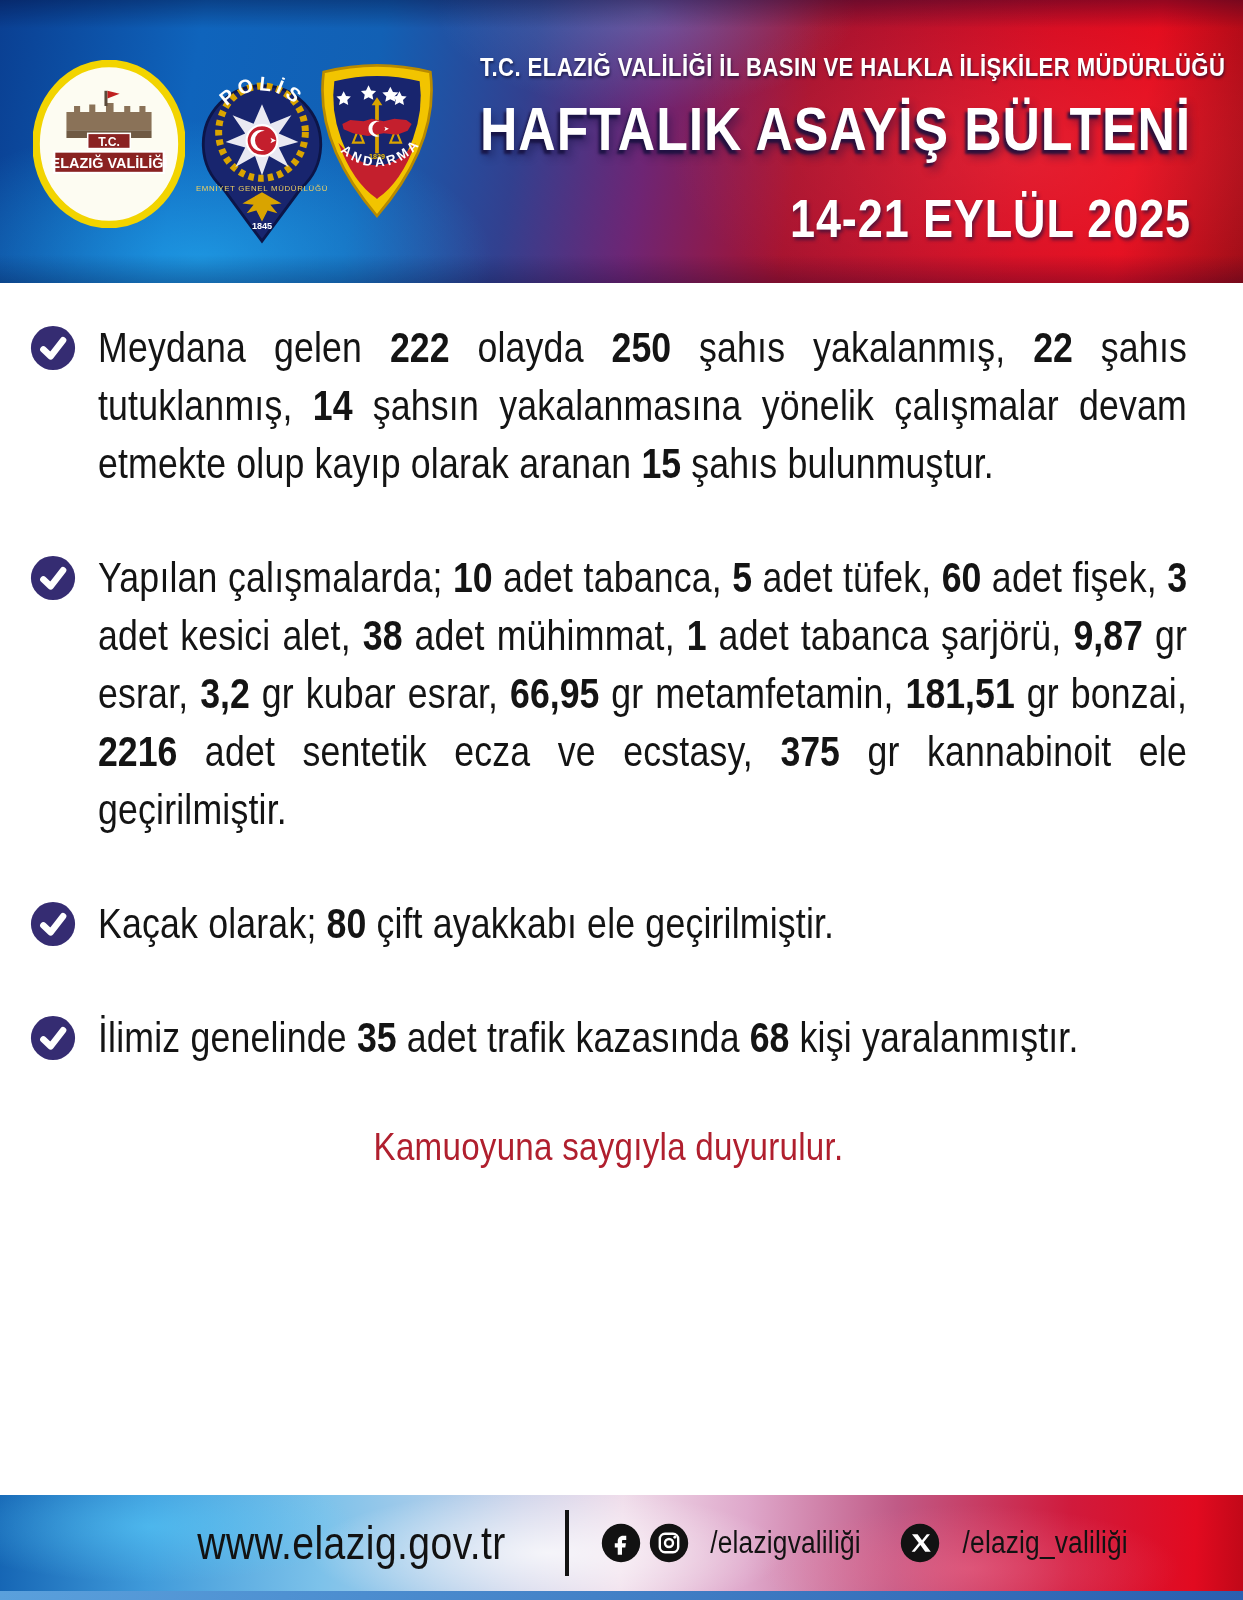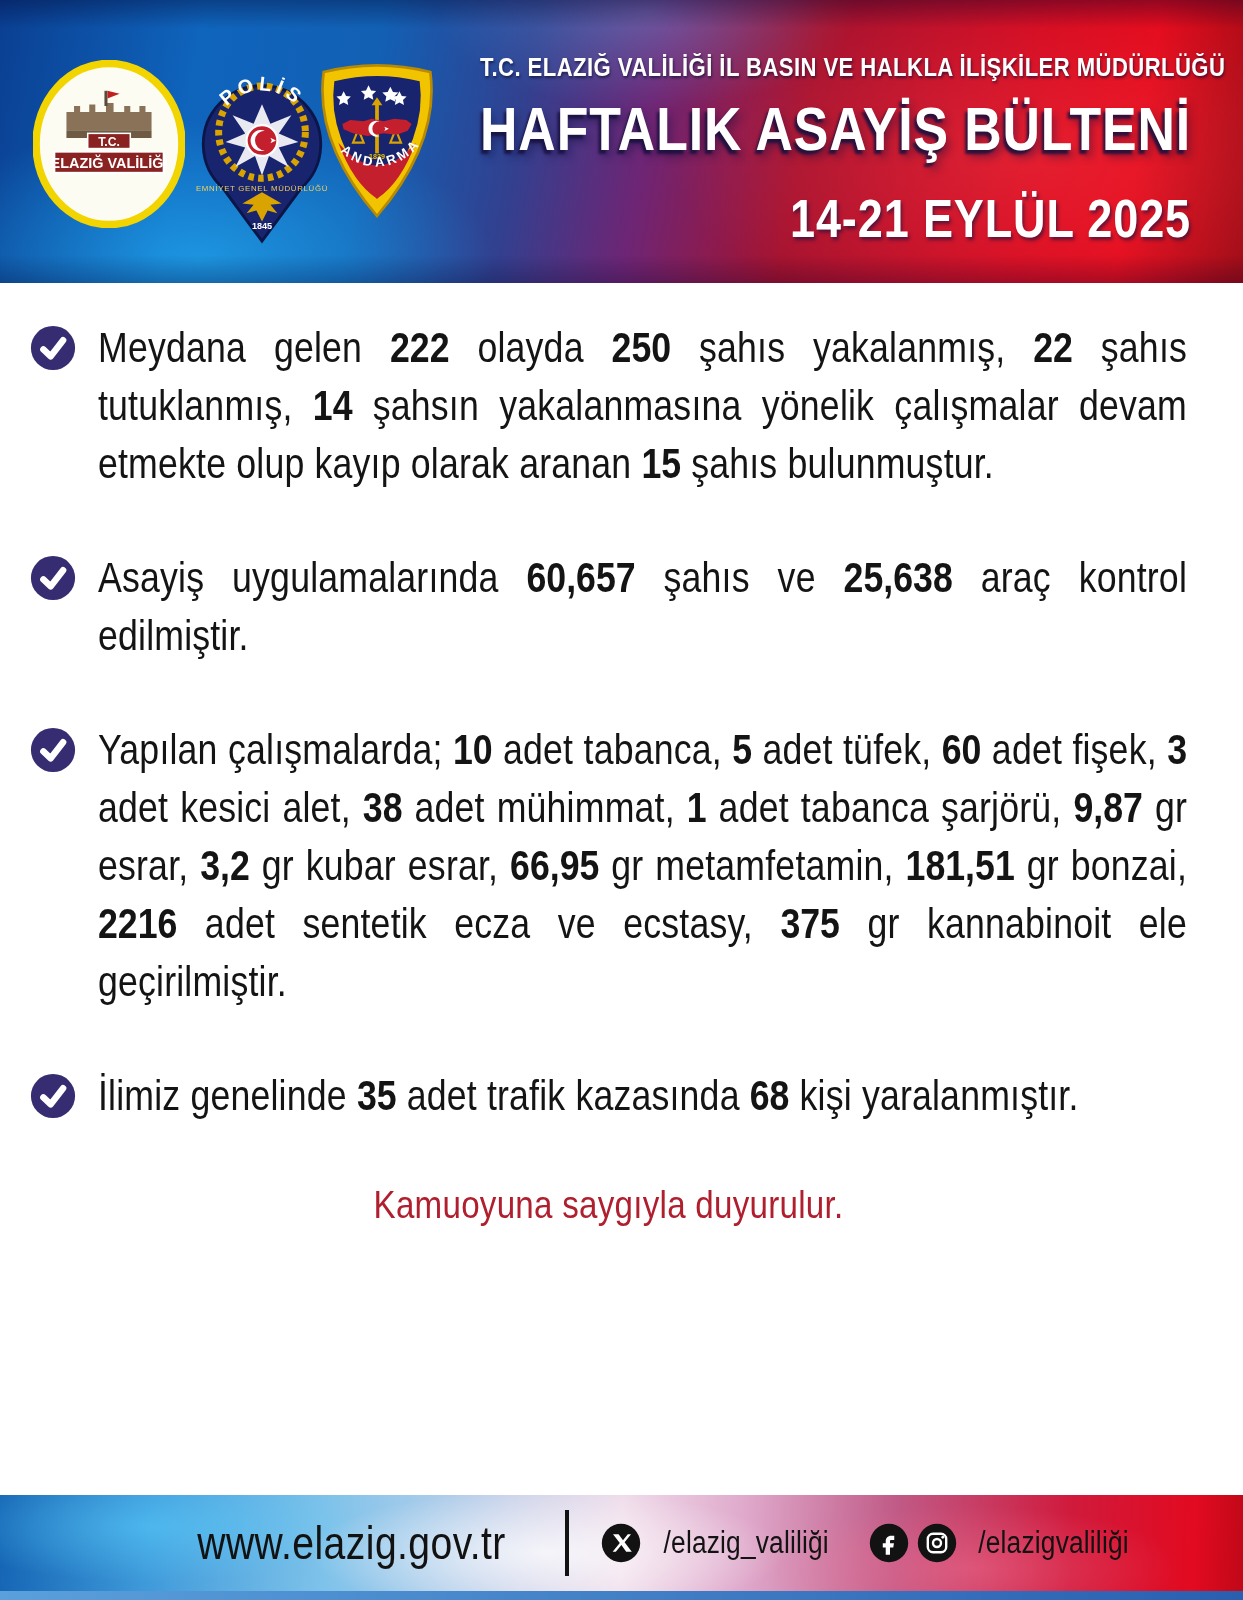--- a/index.html
+++ b/index.html
@@ -153,76 +153,76 @@
     <div class="bullet">
       <svg class="check" viewBox="0 0 100 100">
         <circle cx="50" cy="50" r="48" fill="var(--check_badge,#352c72)"></circle>
         <path d="M29 53 L45 68 L72 33" fill="none" stroke="#fff" stroke-width="14" stroke-linecap="round" stroke-linejoin="round"></path>
       </svg>
       <div class="btxt-wrap">
         <p class="btxt"><span>Meydana gelen </span><b>222</b><span> olayda </span><b>250</b><span> şahıs yakalanmış, </span><b>22</b><span> şahıs tutuklanmış, </span><b>14</b><span> şahsın yakalanmasına yönelik çalışmalar devam etmekte olup kayıp olarak aranan </span><b>15</b><span> şahıs bulunmuştur.</span></p>
       </div>
     </div>
 
-    <div class="bullet">
-      <svg class="check" viewBox="0 0 100 100">
-        <circle cx="50" cy="50" r="48" fill="var(--check_badge,#352c72)"></circle>
-        <path d="M29 53 L45 68 L72 33" fill="none" stroke="#fff" stroke-width="14" stroke-linecap="round" stroke-linejoin="round"></path>
-      </svg>
-      <div class="btxt-wrap">
-        <p class="btxt"><span>Asayiş uygulamalarında </span><b>60,657</b><span> şahıs ve </span><b>25,638</b><span> araç kontrol edilmiştir.</span></p>
-      </div>
-    </div>
 
     <div class="bullet">
       <svg class="check" viewBox="0 0 100 100">
         <circle cx="50" cy="50" r="48" fill="var(--check_badge,#352c72)"></circle>
         <path d="M29 53 L45 68 L72 33" fill="none" stroke="#fff" stroke-width="14" stroke-linecap="round" stroke-linejoin="round"></path>
       </svg>
       <div class="btxt-wrap">
         <p class="btxt"><span>Yapılan çalışmalarda; </span><b>10</b><span> adet tabanca, </span><b>5</b><span> adet tüfek, </span><b>60</b><span> adet fişek, </span><b>3</b><span> adet kesici alet, </span><b>38</b><span> adet mühimmat, </span><b>1</b><span> adet tabanca şarjörü, </span><b>9,87</b><span> gr esrar, </span><b>3,2</b><span> gr kubar esrar, </span><b>66,95</b><span> gr metamfetamin, </span><b>181,51</b><span> gr bonzai, </span><b>2216</b><span> adet sentetik ecza ve ecstasy, </span><b>375</b><span> gr kannabinoit ele geçirilmiştir.</span></p>
       </div>
     </div>
 
+    <div class="bullet">
+      <svg class="check" viewBox="0 0 100 100">
+        <circle cx="50" cy="50" r="48" fill="var(--check_badge,#352c72)"></circle>
+        <path d="M29 53 L45 68 L72 33" fill="none" stroke="#fff" stroke-width="14" stroke-linecap="round" stroke-linejoin="round"></path>
+      </svg>
+      <div class="btxt-wrap">
+        <p class="btxt"><span>Kaçak olarak; </span><b>80</b><span> çift ayakkabı ele geçirilmiştir.</span></p>
+      </div>
+    </div>
 
     <div class="bullet">
       <svg class="check" viewBox="0 0 100 100">
         <circle cx="50" cy="50" r="48" fill="var(--check_badge,#352c72)"></circle>
         <path d="M29 53 L45 68 L72 33" fill="none" stroke="#fff" stroke-width="14" stroke-linecap="round" stroke-linejoin="round"></path>
       </svg>
       <div class="btxt-wrap">
         <p class="btxt"><span>İlimiz genelinde </span><b>35</b><span> adet trafik kazasında </span><b>68</b><span> kişi yaralanmıştır.</span></p>
       </div>
     </div>
 
   </div>
     <p class="closing">Kamuoyuna saygıyla duyurulur.</p>
   </main>
 
   <footer class="footer">
     <div class="footer-row">
       <span class="site sqzc">www.elazig.gov.tr</span>
       <span class="vbar"></span>
-
-      <span class="social-group">
-        <svg class="sicon" viewBox="0 0 100 100">
-          <circle cx="50" cy="50" r="48" fill="#121212"></circle>
-          <path d="M30 28 h14 l11 15 12 -15 h8 l-16 20 18 24 h-14 l-12 -17 -14 17 h-8 l18 -22 Z" fill="#fff"></path>
-        </svg>
-        <span class="handle sqzc">/elazig_valiliği</span>
-      </span>
 
       <span class="social-group">
         <svg class="sicon" viewBox="0 0 100 100">
           <circle cx="50" cy="50" r="48" fill="#121212"></circle>
           <path d="M56 30 h10 v13 h-10 c-2 0 -3 2 -3 4 v6 h12 l-2 13 h-10 v22 h-13 v-22 h-9 v-13 h9 v-7 c0 -9 7 -16 16 -16 Z" fill="#fff" transform="scale(.82) translate(11,9)"></path>
         </svg>
         <svg class="sicon" viewBox="0 0 100 100">
           <circle cx="50" cy="50" r="48" fill="#121212"></circle>
           <rect x="27" y="27" width="46" height="46" rx="13" fill="none" stroke="#fff" stroke-width="6"></rect>
           <circle cx="50" cy="50" r="10" fill="none" stroke="#fff" stroke-width="6"></circle>
           <circle cx="64.5" cy="35.5" r="3.6" fill="#fff"></circle>
         </svg>
         <span class="handle sqzc">/elazigvaliliği</span>
       </span>
+
+      <span class="social-group">
+        <svg class="sicon" viewBox="0 0 100 100">
+          <circle cx="50" cy="50" r="48" fill="#121212"></circle>
+          <path d="M30 28 h14 l11 15 12 -15 h8 l-16 20 18 24 h-14 l-12 -17 -14 17 h-8 l18 -22 Z" fill="#fff"></path>
+        </svg>
+        <span class="handle sqzc">/elazig_valiliği</span>
+      </span>
     </div>
   </footer>
 </div>
 
 </body></html>

